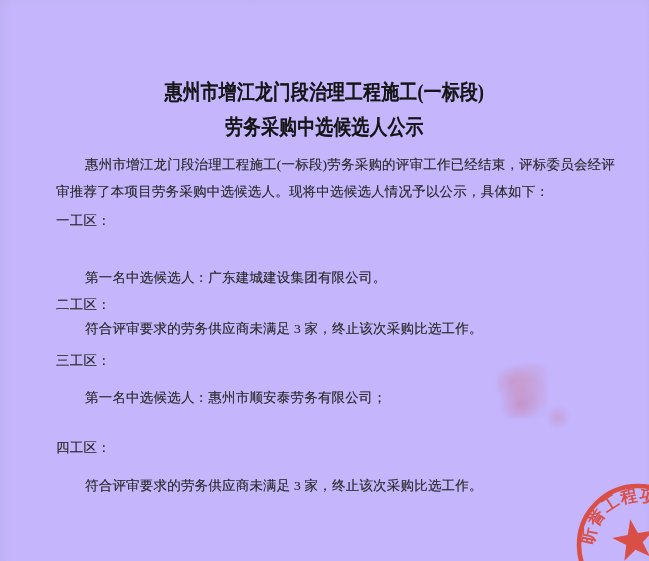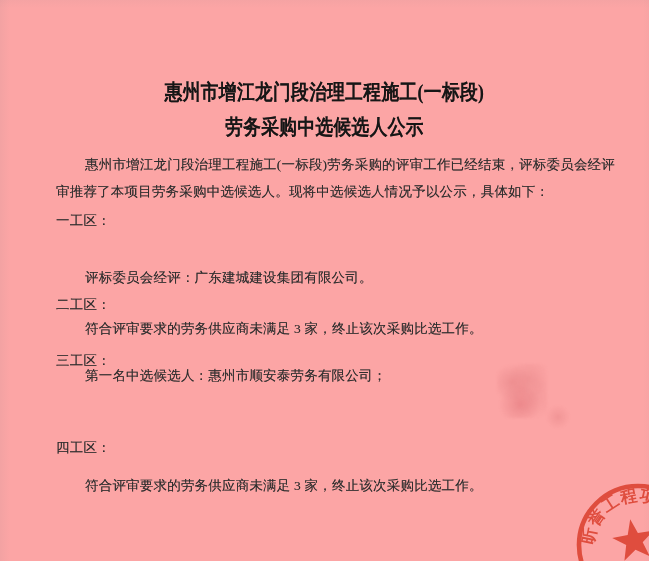--- a/index.html
+++ b/index.html
@@ -1,19 +1,19 @@
 <!DOCTYPE html>
 <html><head>
 <meta charset="utf-8">
 <style>
   html,body{margin:0;padding:0;background:#e9e9e9;}
   #page{
     position:relative;
     width:649px;height:561px;
-    background:#fca5a5;
+    background:#c4b5fd;
     overflow:hidden;
     font-family:"Liberation Serif","DejaVu Serif",serif;
   }
   
   #page::before{
     content:"";position:absolute;inset:0;pointer-events:none;
     background:
       linear-gradient(to right, rgba(120,125,130,0.07), rgba(120,125,130,0) 10px),
       linear-gradient(to bottom, rgba(120,125,130,0.05), rgba(120,125,130,0) 8px),
       linear-gradient(to left, rgba(120,125,130,0.03), rgba(120,125,130,0) 6px);
@@ -57,27 +57,27 @@
 
 <div id="page">
 
   <div class="title" style="top:80px">惠州市增江龙门段治理工程施工(一标段)</div>
   <div class="title" style="top:115px">劳务采购中选候选人公示</div>
 
   <div class="line indent" style="top:157px">惠州市增江龙门段治理工程施工(一标段)劳务采购的评审工作已经结束，评标委员会经评</div>
   <div class="line" style="top:184px">审推荐了本项目劳务采购中选候选人。现将中选候选人情况予以公示，具体如下：</div>
 
   <div class="line" style="top:213px">一工区：</div>
-  <div class="line indent" style="top:270px">评标委员会经评：广东建城建设集团有限公司。</div>
+  <div class="line indent" style="top:270px">第一名中选候选人：广东建城建设集团有限公司。</div>
 
   <div class="line" style="top:297px">二工区：</div>
   <div class="line indent" style="top:321px">符合评审要求的劳务供应商未满足 3 家，终止该次采购比选工作。</div>
 
   <div class="line" style="top:353px">三工区：</div>
-  <div class="line indent" style="top:368px">第一名中选候选人：惠州市顺安泰劳务有限公司；</div>
+  <div class="line indent" style="top:390px">第一名中选候选人：惠州市顺安泰劳务有限公司；</div>
 
   <div class="line" style="top:440px">四工区：</div>
   <div class="line indent" style="top:478px">符合评审要求的劳务供应商未满足 3 家，终止该次采购比选工作。</div>
 
 
   <div class="smudge1"></div>
   <div class="smudge2"></div>
 
   <svg class="seal" viewBox="0 0 160 160">
     <defs>

